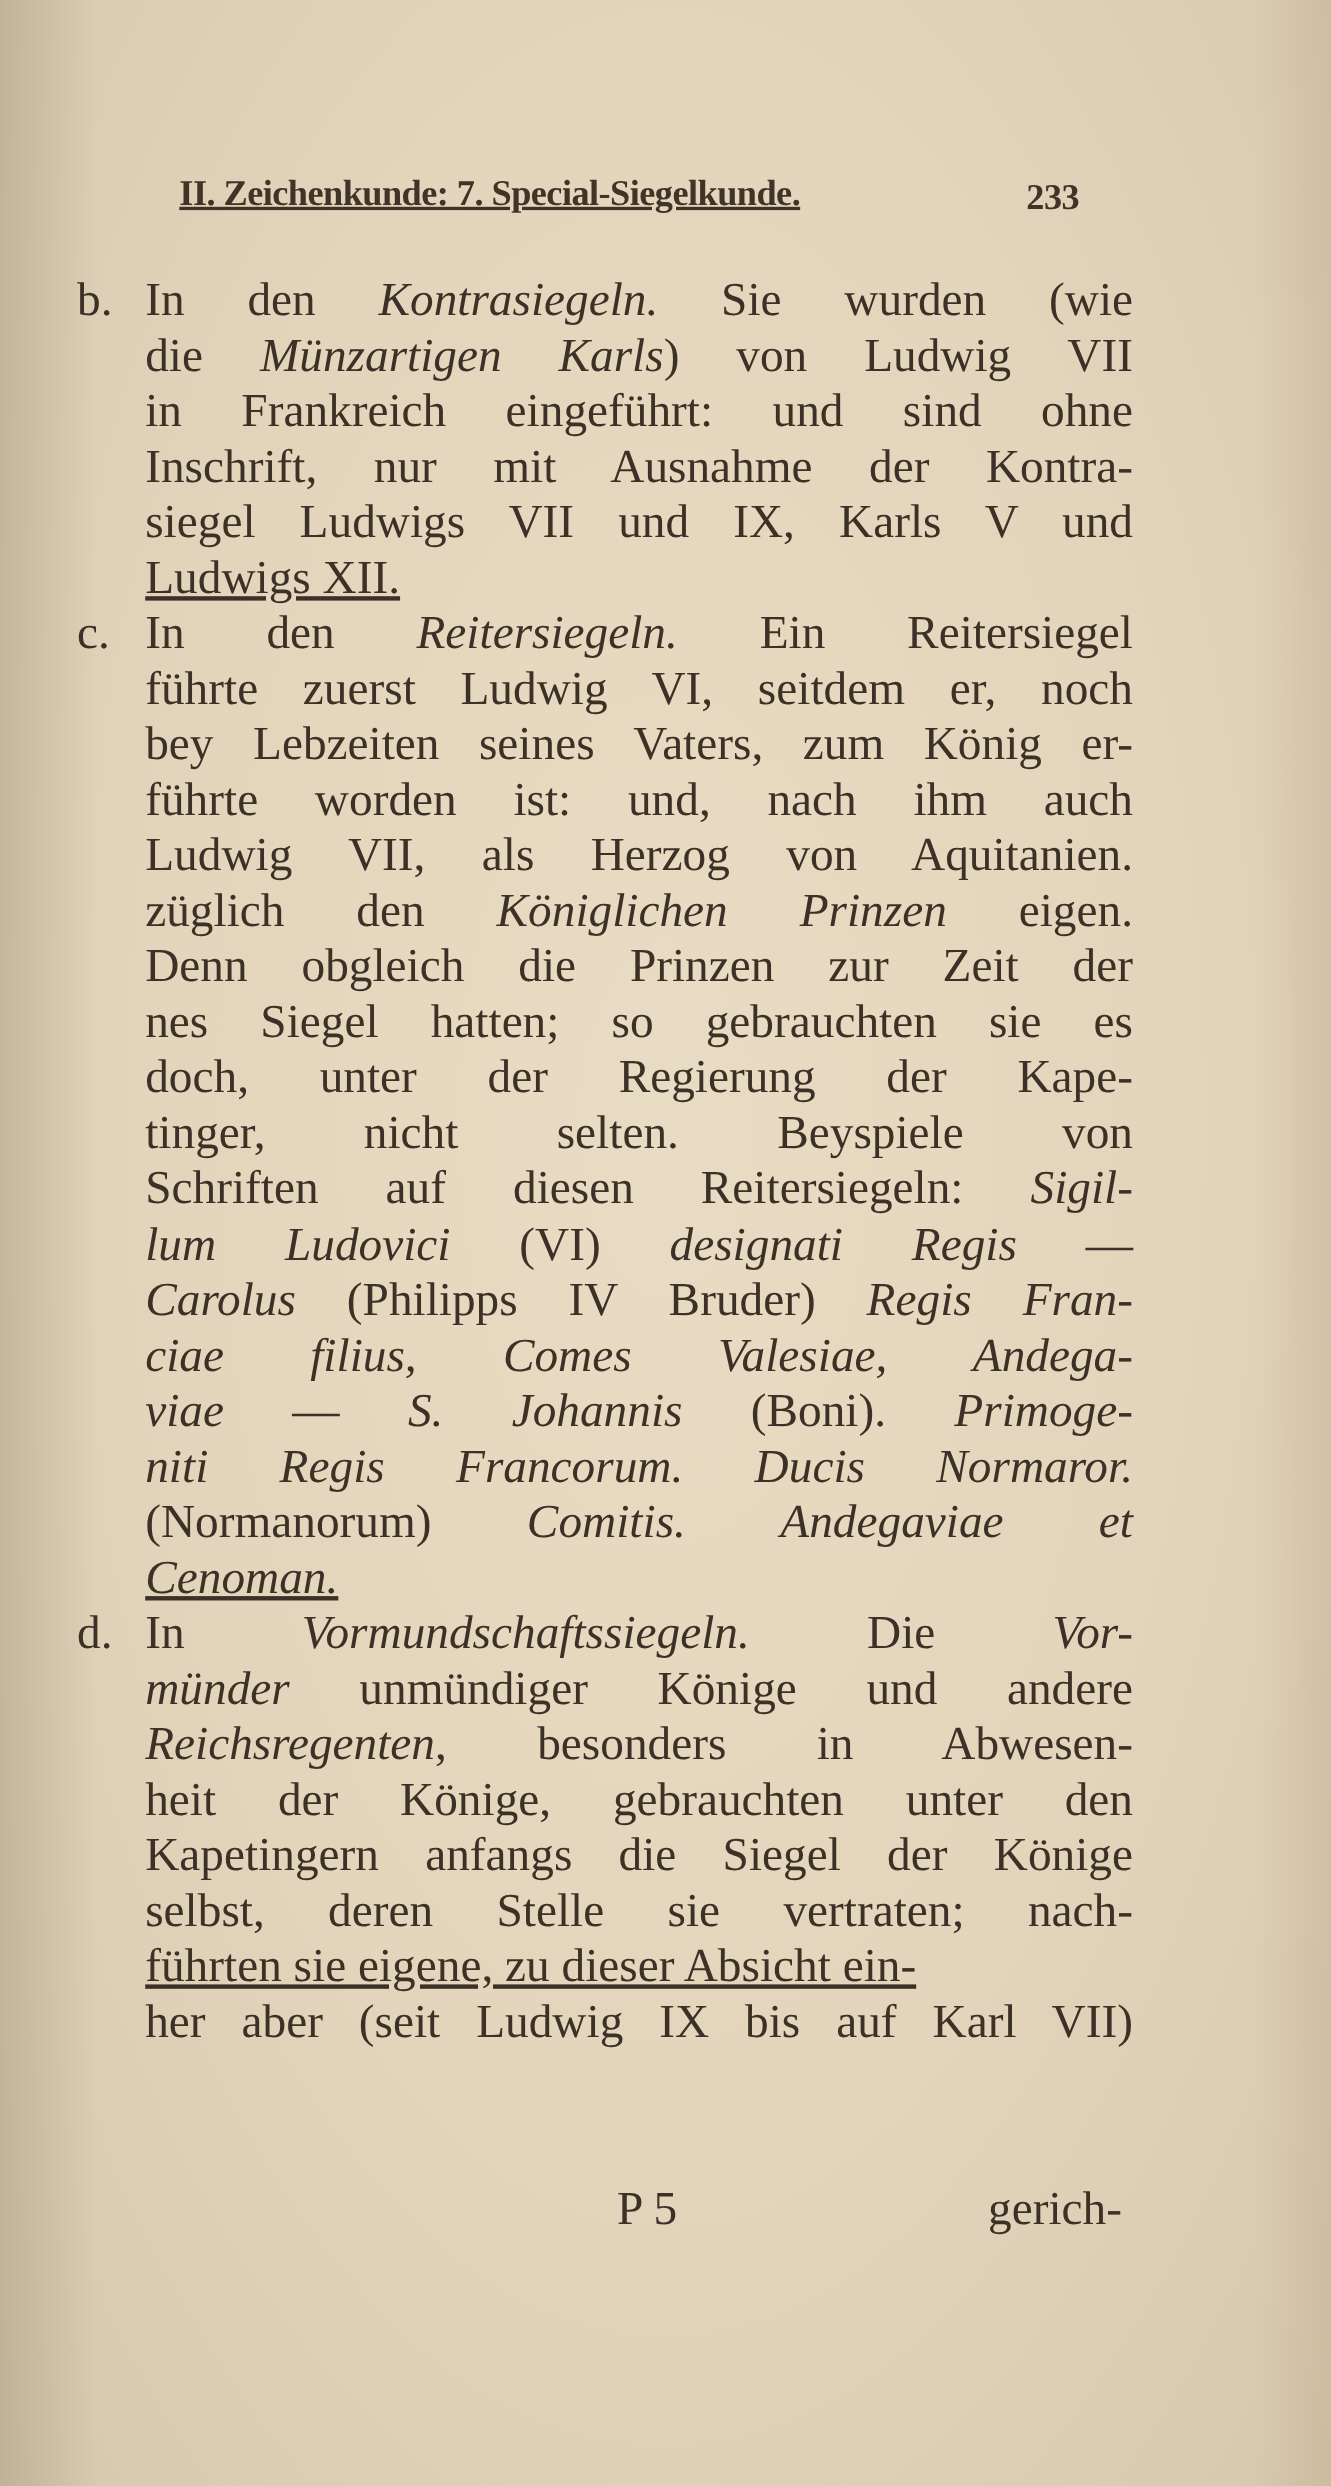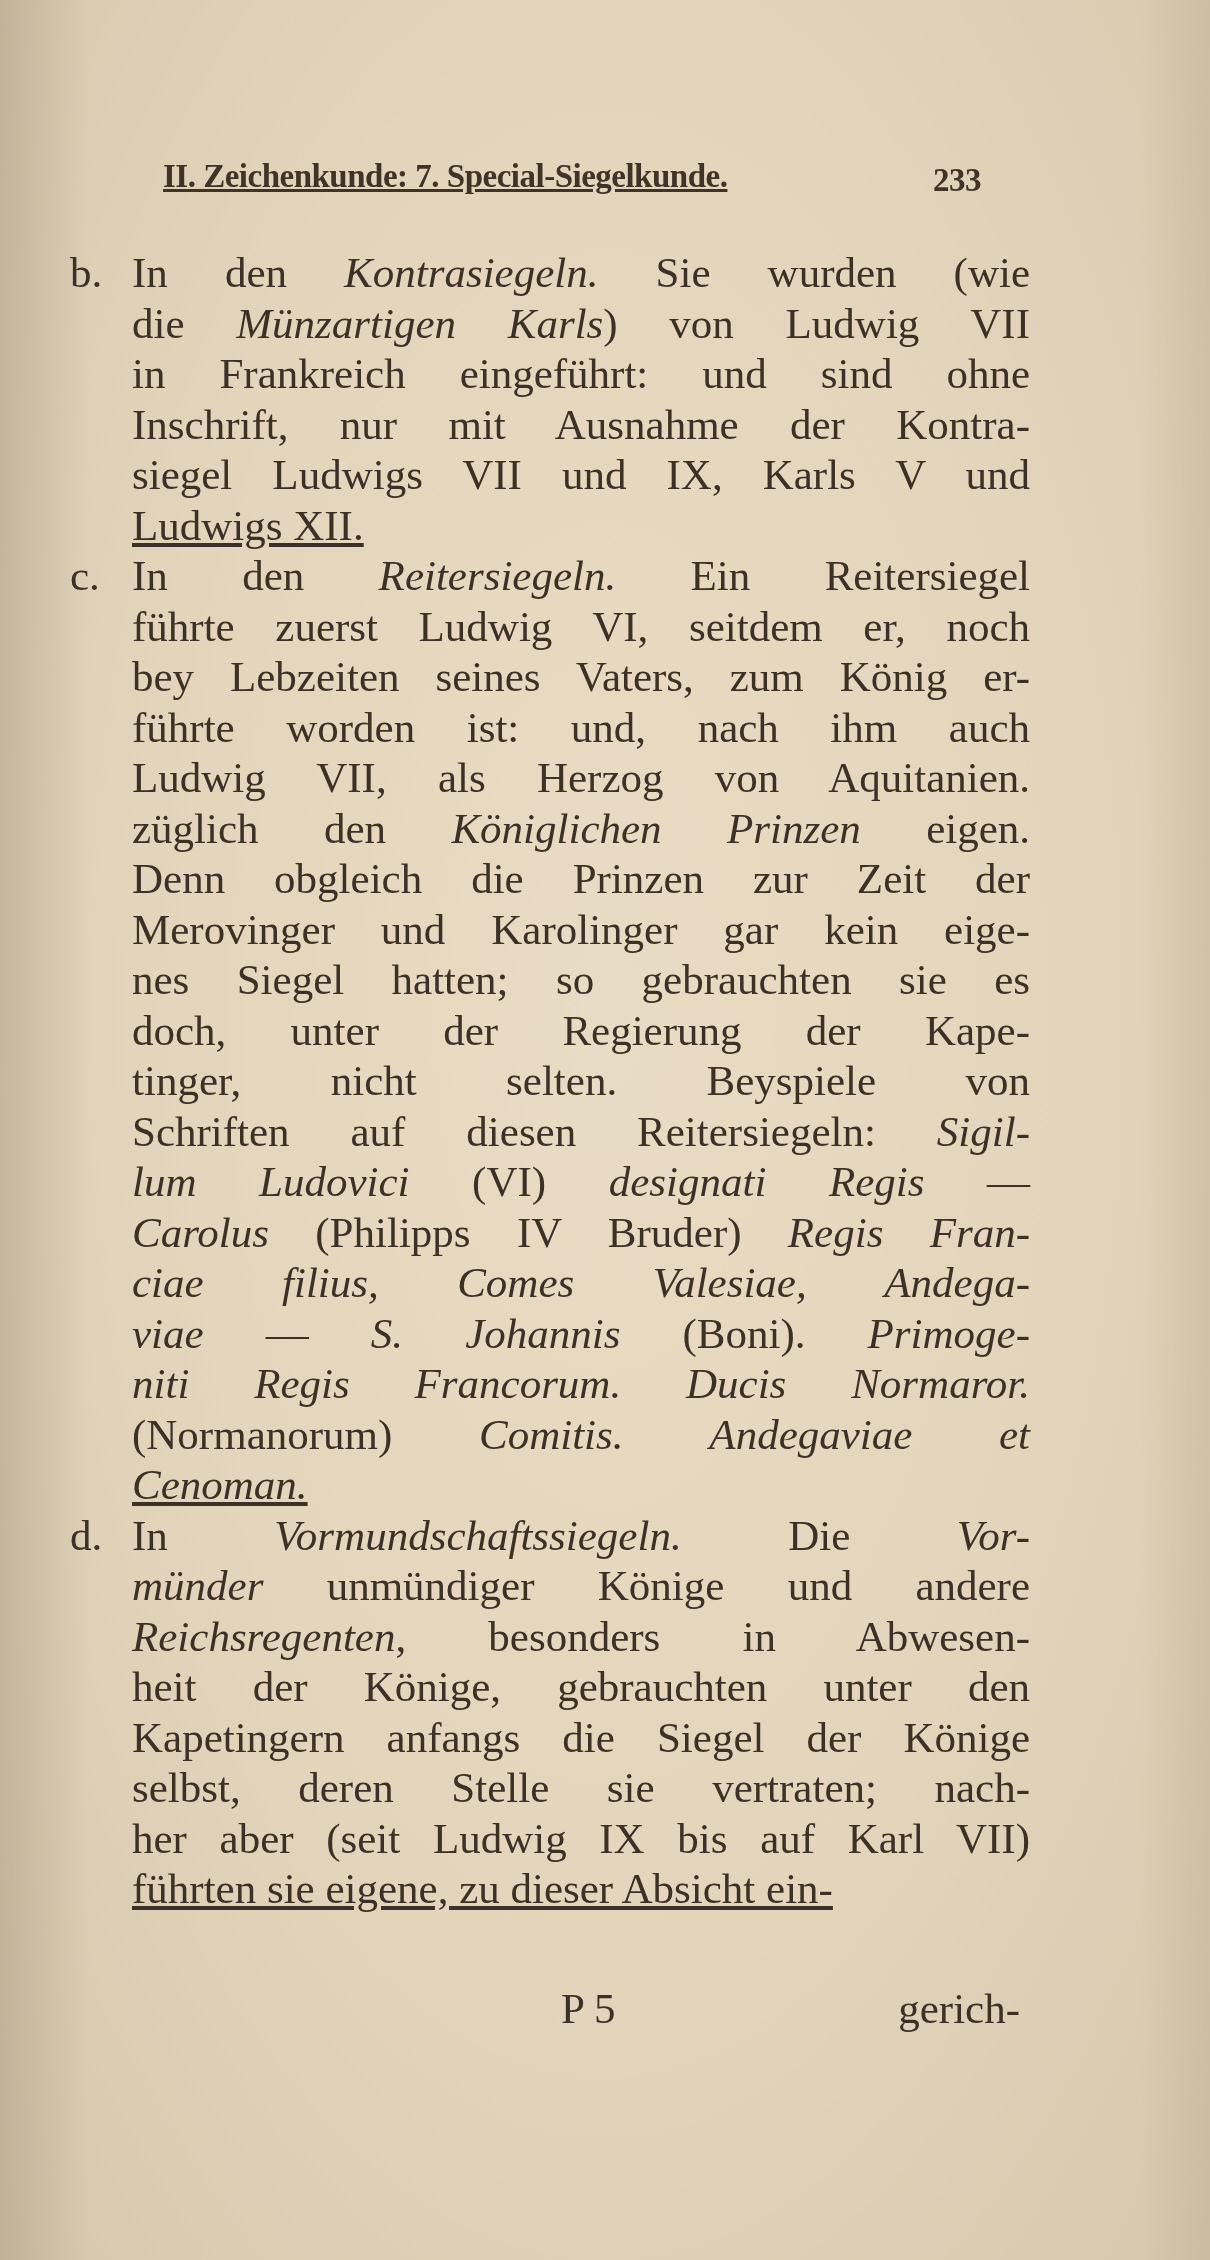--- a/index.html
+++ b/index.html
@@ -68,21 +68,20 @@
   <div class="item">
     <span class="label">c.</span>
     <p>
         <span class="line"><span>In den </span><span class="it">Reitersiegeln.</span><span>  Ein Reitersiegel</span></span>
         <span class="line"><span>führte zuerst Ludwig VI, seitdem er, noch</span></span>
         <span class="line"><span>bey Lebzeiten seines Vaters, zum König er-</span></span>
         <span class="line"><span>führte worden ist: und, nach ihm auch</span></span>
         <span class="line"><span>Ludwig VII, als Herzog von Aquitanien.</span></span>
         <span class="line"><span>züglich den </span><span class="it">Königlichen Prinzen</span><span> eigen.</span></span>
         <span class="line"><span>Denn obgleich die Prinzen zur Zeit der</span></span>
-        <span class="line"><span>Merovinger und Karolinger gar kein eige-</span></span>
         <span class="line"><span>nes Siegel hatten; so gebrauchten sie es</span></span>
         <span class="line"><span>doch, unter der Regierung der Kape-</span></span>
         <span class="line"><span>tinger, nicht selten. Beyspiele von</span></span>
         <span class="line"><span>Schriften auf diesen Reitersiegeln: </span><span class="it">Sigil-</span></span>
         <span class="line"><span class="it">lum Ludovici</span><span> (VI) </span><span class="it">designati Regis</span><span> —</span></span>
         <span class="line"><span class="it">Carolus</span><span> (Philipps IV Bruder) </span><span class="it">Regis Fran-</span></span>
         <span class="line"><span class="it">ciae filius, Comes Valesiae, Andega-</span></span>
         <span class="line"><span class="it">viae</span><span> — </span><span class="it">S. Johannis</span><span> (Boni). </span><span class="it">Primoge-</span></span>
         <span class="line"><span class="it">niti Regis Francorum. Ducis Normaror.</span></span>
         <span class="line"><span>(Normanorum) </span><span class="it">Comitis. Andegaviae et</span></span>
@@ -91,22 +90,22 @@
   </div>
   <div class="item">
     <span class="label">d.</span>
     <p>
         <span class="line"><span>In </span><span class="it">Vormundschaftssiegeln.</span><span>  Die </span><span class="it">Vor-</span></span>
         <span class="line"><span class="it">münder</span><span> unmündiger Könige und andere</span></span>
         <span class="line"><span class="it">Reichsregenten</span><span>, besonders in Abwesen-</span></span>
         <span class="line"><span>heit der Könige, gebrauchten unter den</span></span>
         <span class="line"><span>Kapetingern anfangs die Siegel der Könige</span></span>
         <span class="line"><span>selbst, deren Stelle sie vertraten; nach-</span></span>
+        <span class="line last"><span>führten sie eigene, zu dieser Absicht ein-</span></span>
         <span class="line"><span>her aber (seit Ludwig IX bis auf Karl VII)</span></span>
-        <span class="line last"><span>führten sie eigene, zu dieser Absicht ein-</span></span>
       </p>
   </div>
 </div>
 
 <div class="footer">
   <span class="sig">P 5</span>
   <span class="catch">gerich-</span>
 </div>
 
 </body></html>

